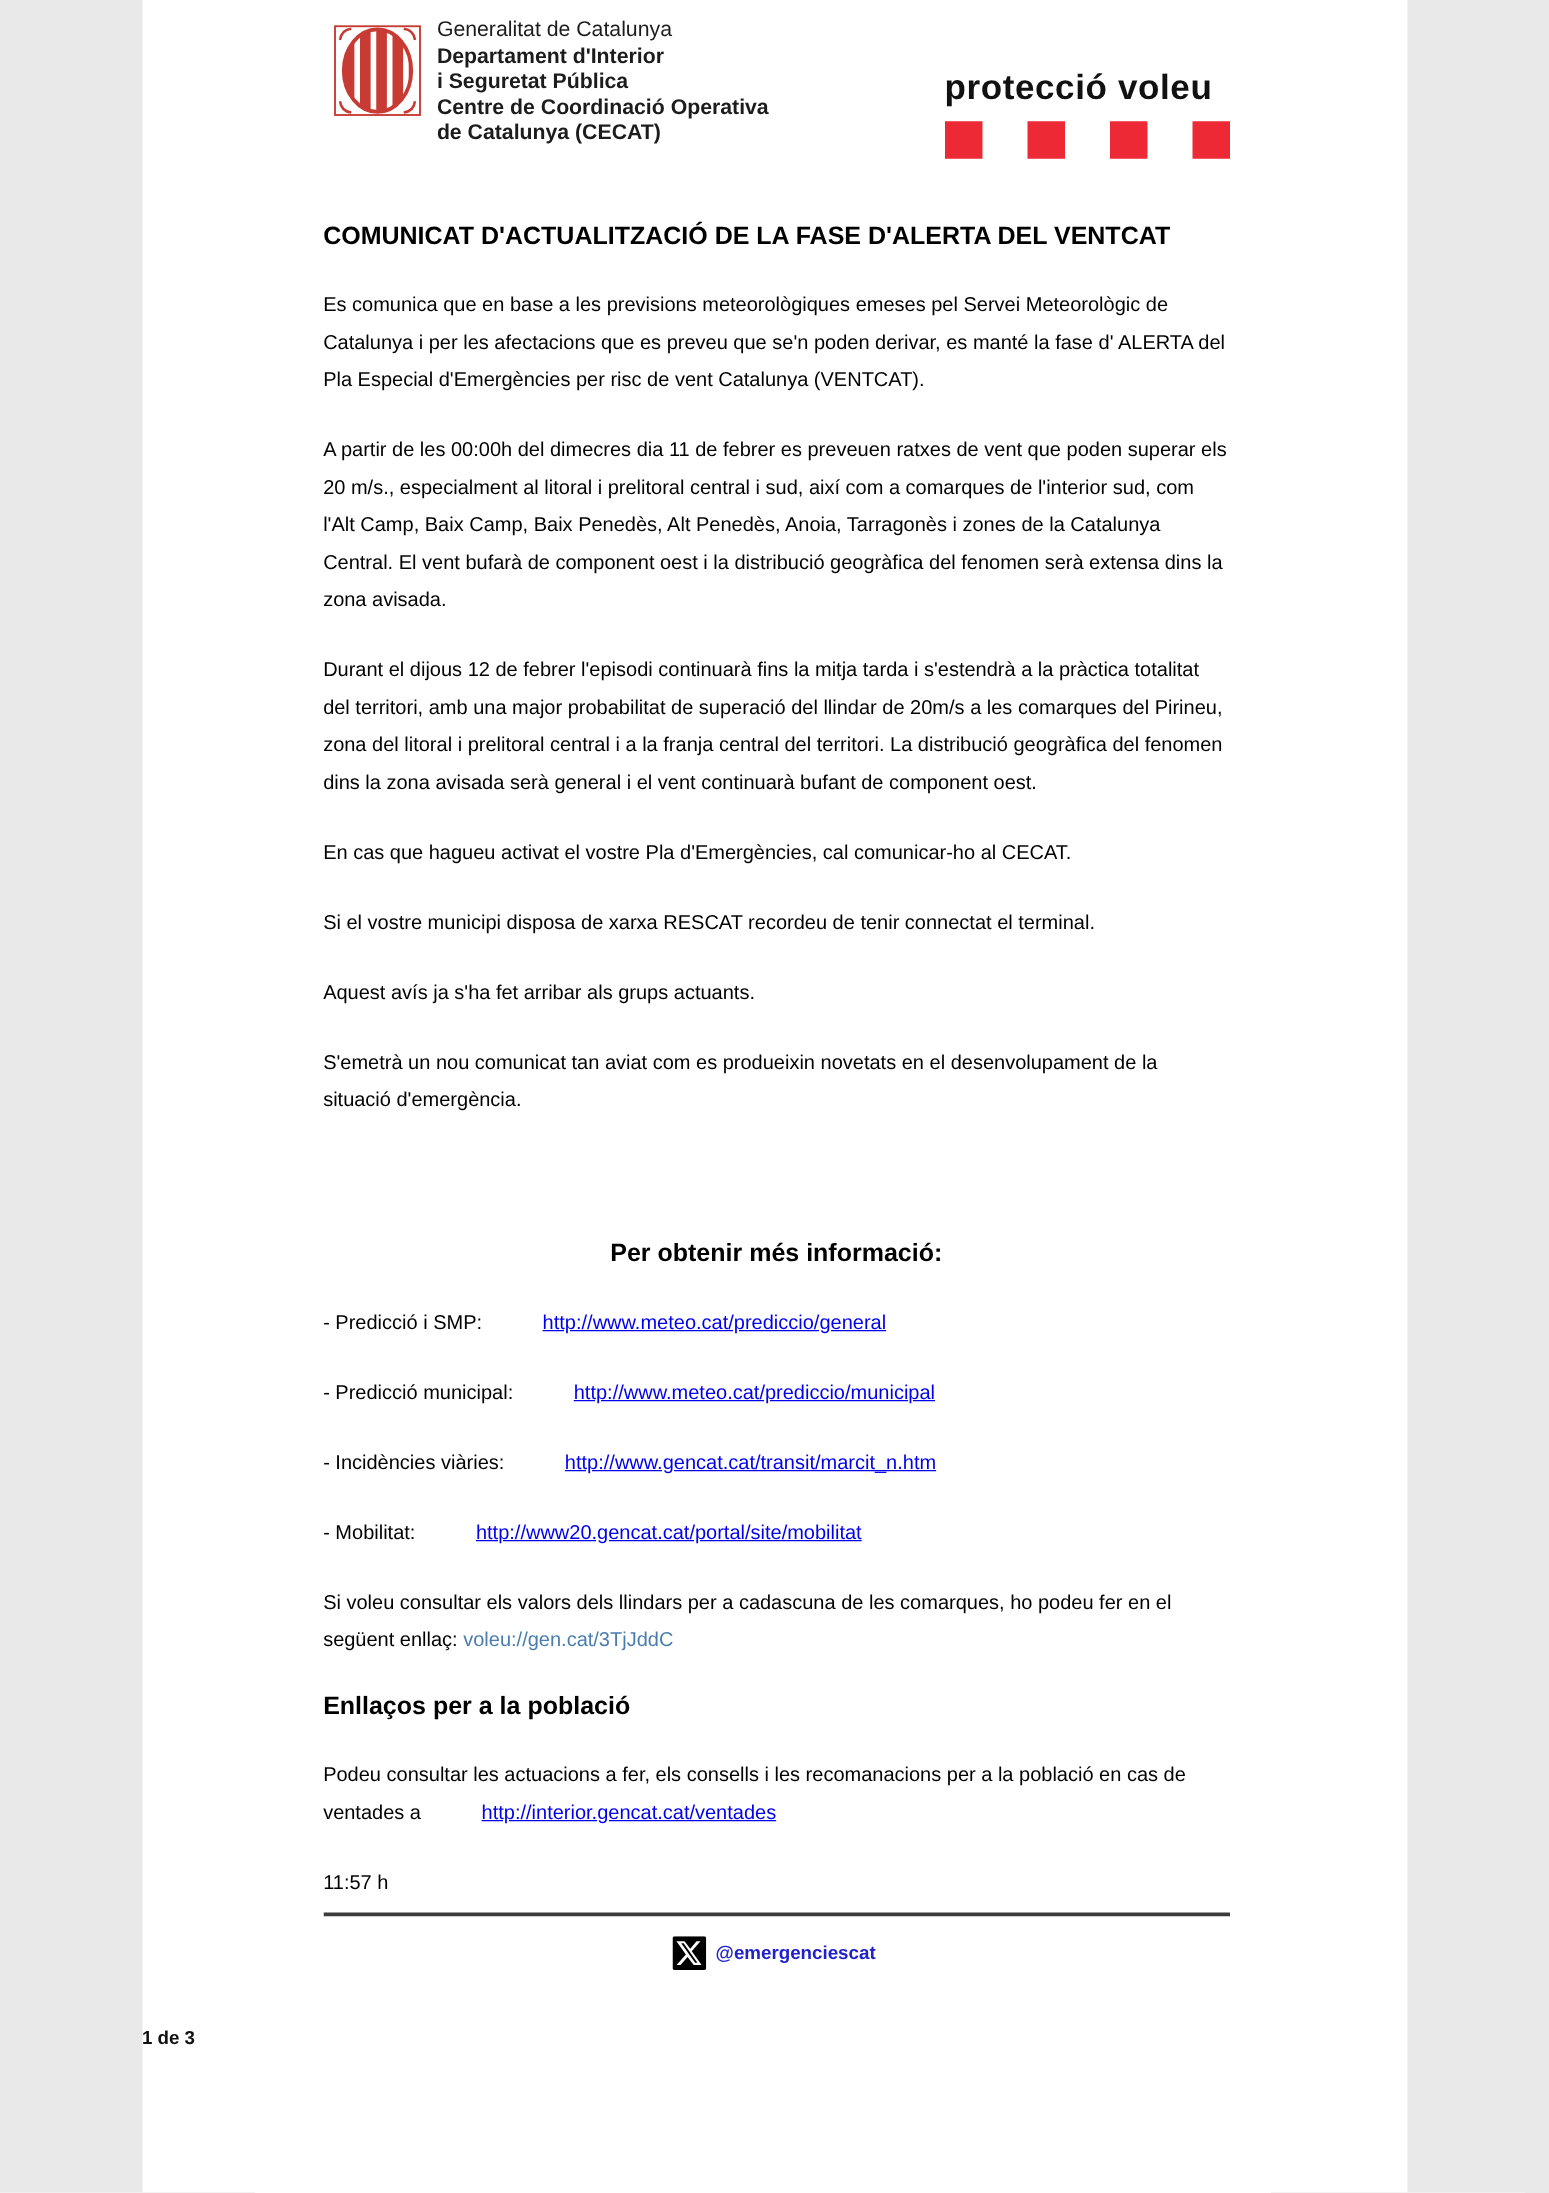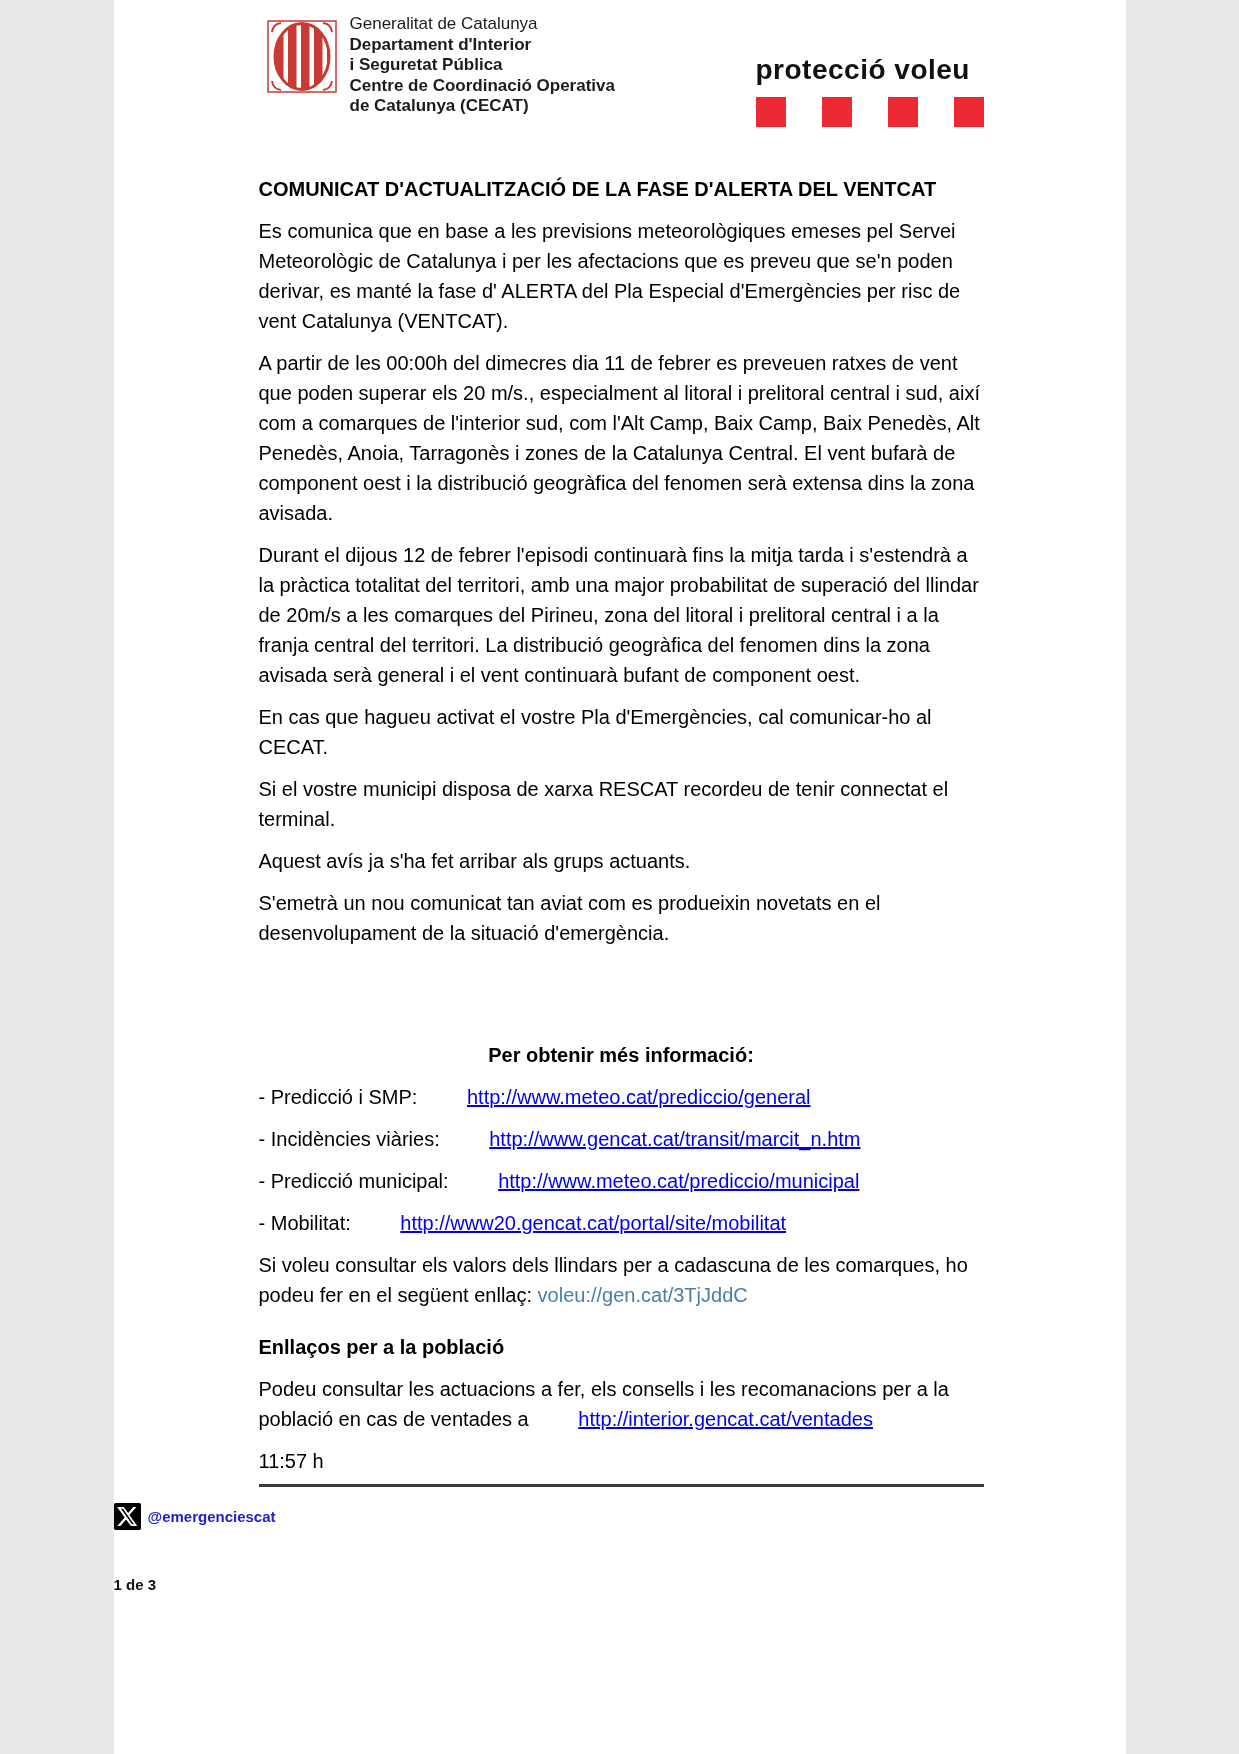--- a/index.html
+++ b/index.html
@@ -28,34 +28,34 @@
   .pc-block { margin-top:40px; }
   .pc-label { font-size:28px; font-weight:bold; color:#111; letter-spacing:0.5px; white-space:nowrap; }
   .pc-squares { margin-top:11px; display:flex; justify-content:space-between; width:228px; }
   .pc-square { width:30px; height:30px; background:#ee2936; }
   
   .content { padding:0 142px 0 145px; }
   .doc-title {
     margin-top:56px;
     font-size:20px; font-weight:bold; line-height:30px;
   }
-  .para { margin-top:12px; font-size:20px; line-height:30px; }
+  .para { margin-top:26px; font-size:16px; line-height:30px; }
   .h2 { margin-top:22px; font-size:20px; font-weight:bold; line-height:30px; }
   .h2.mt-xl { margin-top:92px;text-align:center; }
   a.doclink { color:#0000ee; text-decoration:underline; cursor:pointer;padding-left:44px; }
   a.softlink { color:#4a7dad; text-decoration:none; cursor:pointer; }
   
   .footer-rule {
     margin:8px 142px 0 145px;
     border:none;
     border-top:3px solid #3c3c3c;
   }
   .social-row {
     margin-top:16px;
-    display:flex; align-items:center; 
+    display:flex; align-items:center; justify-content:center;
     gap:7px;
   }
   .x-badge { display:block; }
   .x-handle { font-size:15px; font-weight:bold; color:#2020cc; cursor:pointer; }
   .page-num { margin-top:46px; text-align:left; font-size:15px; font-weight:bold; color:#111; }
 </style>
 </head>
 <body>
 
 <div class="page">
@@ -113,24 +113,24 @@
     <p class="para">Si el vostre municipi disposa de xarxa RESCAT recordeu de tenir connectat el terminal.</p>
     <p class="para">Aquest avís ja s'ha fet arribar als grups actuants.</p>
     <p class="para">S'emetrà un nou comunicat tan aviat com es produeixin novetats en el desenvolupament de la situació d'emergència.</p>
 
     <div class="h2 mt-xl">Per obtenir més informació:</div>
 
     <p class="para">
       <span>- Predicció i SMP: </span><a class="doclink" href="#">http://www.meteo.cat/prediccio/general</a>
     </p>
     <p class="para">
-      <span>- Incidències viàries: </span><a class="doclink" href="#">http://www.gencat.cat/transit/marcit_n.htm</a>
+      <span>- Predicció municipal: </span><a class="doclink" href="#">http://www.meteo.cat/prediccio/municipal</a>
     </p>
     <p class="para">
-      <span>- Predicció municipal: </span><a class="doclink" href="#">http://www.meteo.cat/prediccio/municipal</a>
+      <span>- Incidències viàries: </span><a class="doclink" href="#">http://www.gencat.cat/transit/marcit_n.htm</a>
     </p>
     <p class="para">
       <span>- Mobilitat: </span><a class="doclink" href="#">http://www20.gencat.cat/portal/site/mobilitat</a>
     </p>
 
     <p class="para">
       <span>Si voleu consultar els valors dels llindars per a cadascuna de les comarques, ho podeu fer en el següent enllaç: </span><a class="softlink" href="#">voleu://gen.cat/3TjJddC</a>
     </p>
 
     <div class="h2">Enllaços per a la població</div>

